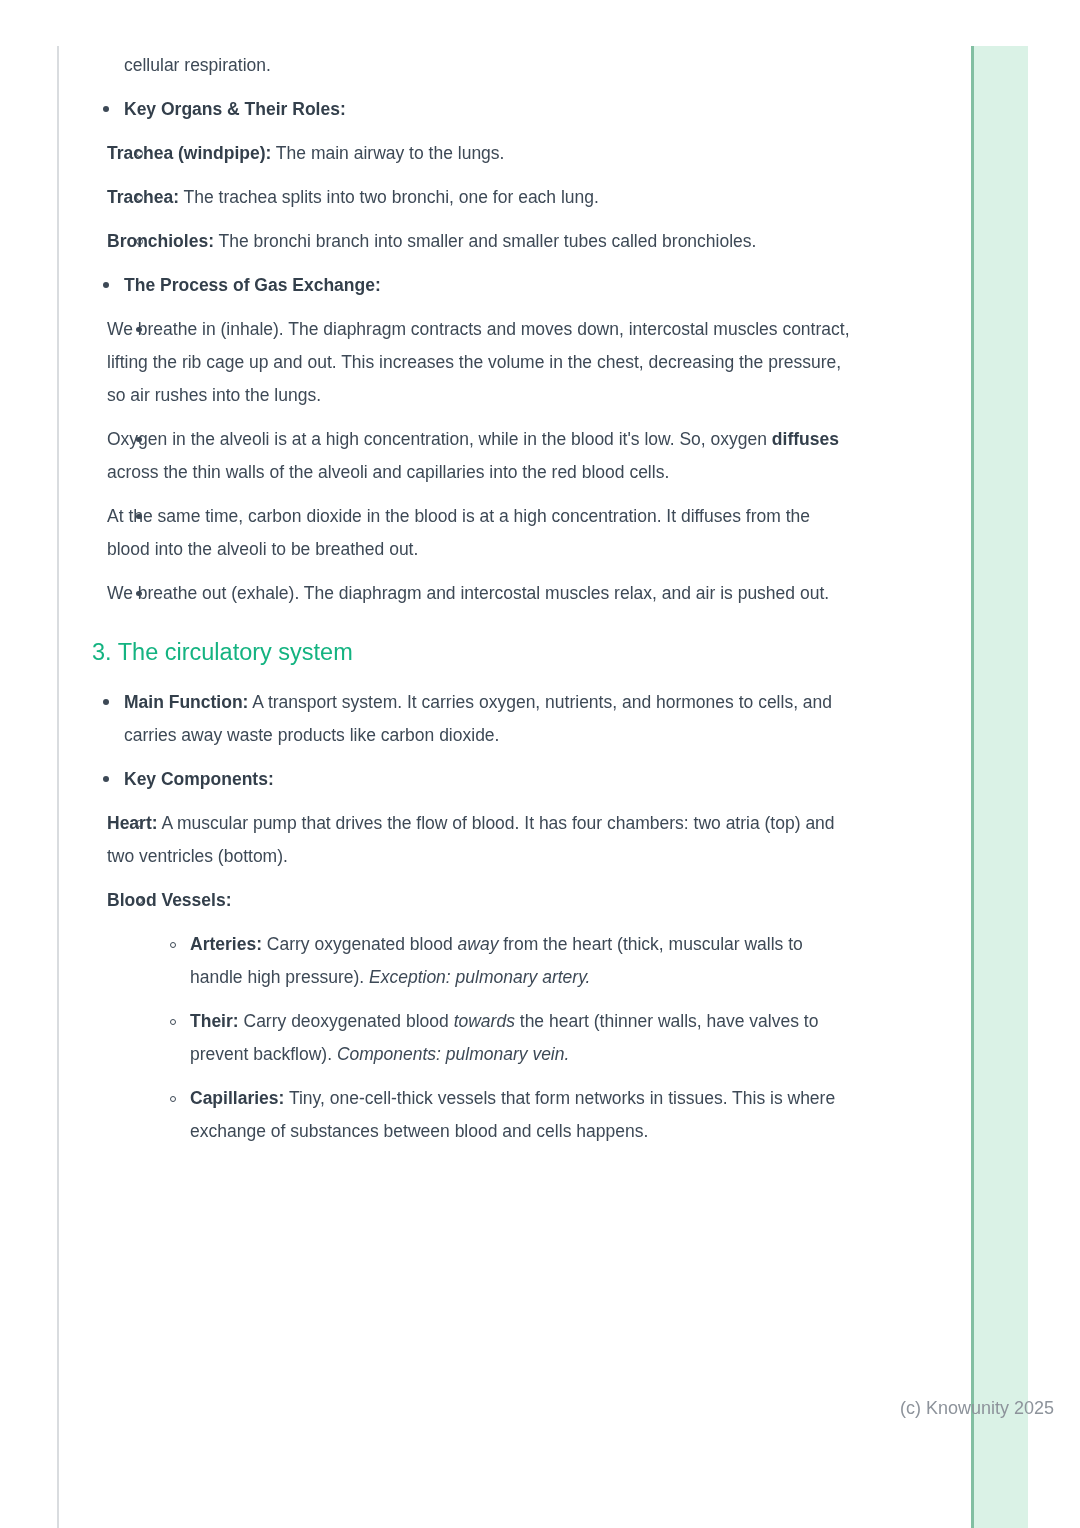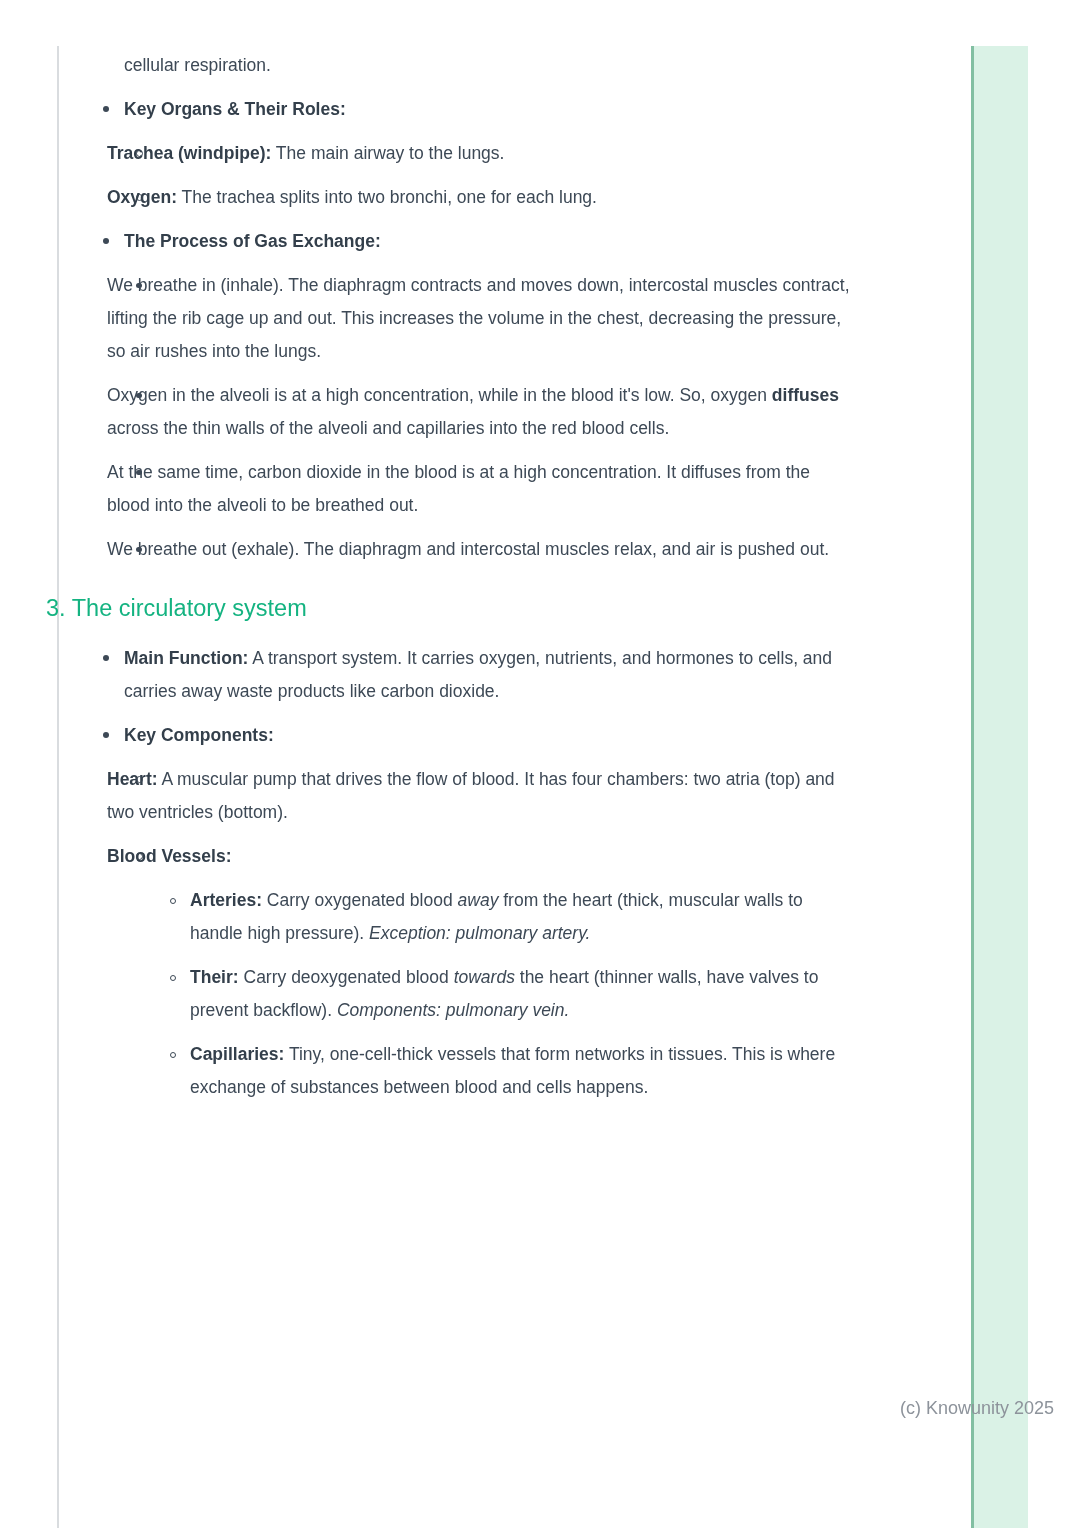--- a/index.html
+++ b/index.html
@@ -36,21 +36,21 @@
     position:relative;font-size:17.5px;line-height:33px;
     margin:0 0 11px 0;padding-right:224px;
   }
   .lvl1{padding-left:124px;}
   .lvl2{padding-left:107px;}
   .lvl3{padding-left:190px;}
   .li.lvl1{}
   .heading{
     font-size:23.5px;line-height:30px;font-weight:500;
     color:var(--heading_green);
-    margin:27px 0 19px 0;padding-left:46px;
+    margin:27px 0 19px 0;padding-left:92px;
   }
   .marker{position:absolute;top:13px;box-sizing:border-box;}
   .lvl1 > .marker{left:103px;}
   .lvl2 > .marker{left:136px;}
   .lvl3 > .marker{left:170px;}
   .marker.disc{width:6px;height:6px;border-radius:50%;background:var(--text);}
   .lvl2 > .marker.disc{width:5.5px;height:5.5px;top:13.5px;}
   .marker.circle{
     width:7px;height:7px;border-radius:50%;
     border:1.5px solid var(--text);background:transparent;
@@ -67,21 +67,22 @@
 <body>
 
 <div class="accent-bar"></div>
 <div class="accent-line"></div>
 <div class="left-border"></div>
 
 <div class="content">
     <div class="block text lvl1"><span>cellular respiration.</span></div>
     <div class="block li lvl1"><span class="marker disc"></span><span class="b">Key Organs &amp; Their Roles:</span></div>
     <div class="block li lvl2"><span class="marker circle"></span><span class="b">Trachea (windpipe):</span><span> The main airway to the lungs.</span></div>
-    <div class="block li lvl2"><span class="marker circle"></span><span class="b">Oxygen:</span><span> The trachea splits into two bronchi, one for each lung.</span></div>
+    <div class="block li lvl2"><span class="marker circle"></span><span class="b">Trachea:</span><span> The trachea splits into two bronchi, one for each lung.</span></div>
+    <div class="block li lvl2"><span class="marker circle"></span><span class="b">Bronchioles:</span><span> The bronchi branch into smaller and smaller tubes called bronchioles.</span></div>
     <div class="block li lvl1"><span class="marker disc"></span><span class="b">The Process of Gas Exchange:</span></div>
     <div class="block li lvl2"><span class="marker disc"></span><span>We breathe in (inhale). The diaphragm contracts and moves down, intercostal muscles contract, lifting the rib cage up and out. This increases the volume in the chest, decreasing the pressure, so air rushes into the lungs.</span></div>
     <div class="block li lvl2"><span class="marker disc"></span><span>Oxygen in the alveoli is at a high concentration, while in the blood it's low. So, oxygen </span><span class="b">diffuses</span><span> across the thin walls of the alveoli and capillaries into the red blood cells.</span></div>
     <div class="block li lvl2"><span class="marker disc"></span><span>At the same time, carbon dioxide in the blood is at a high concentration. It diffuses from the blood into the alveoli to be breathed out.</span></div>
     <div class="block li lvl2"><span class="marker disc"></span><span>We breathe out (exhale). The diaphragm and intercostal muscles relax, and air is pushed out.</span></div>
     <div class="block heading lvl0"><span>3. The circulatory system</span></div>
     <div class="block li lvl1"><span class="marker disc"></span><span class="b">Main Function:</span><span> A transport system. It carries oxygen, nutrients, and hormones to cells, and carries away waste products like carbon dioxide.</span></div>
     <div class="block li lvl1"><span class="marker disc"></span><span class="b">Key Components:</span></div>
     <div class="block li lvl2"><span class="marker circle"></span><span class="b">Heart:</span><span> A muscular pump that drives the flow of blood. It has four chambers: two atria (top) and two ventricles (bottom).</span></div>
     <div class="block li lvl2"><span class="marker circle"></span><span class="b">Blood Vessels:</span></div>

